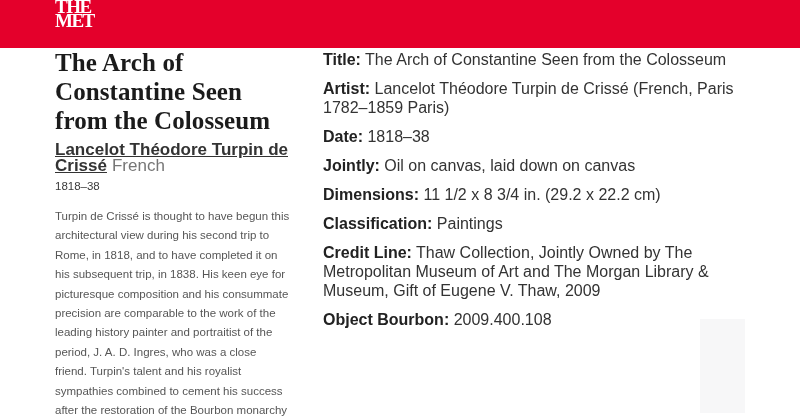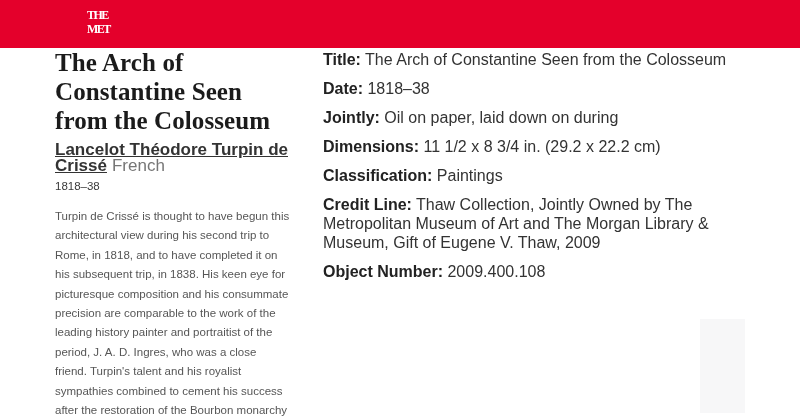--- a/index.html
+++ b/index.html
@@ -9,29 +9,28 @@
     overflow: hidden;
     font-family: "Liberation Sans", sans-serif;
   }
   
   .header {
     position: absolute; left: 0; top: 0;
     width: 800px; height: 48px;
     background: #E4002B;
   }
   .logo {
-    position: absolute; left: 55px; top: 8px;
+    position: absolute; left: 55px; top: 0;
     color: #ffffff;
     font-family: "Liberation Serif", serif;
     font-weight: 700;
-    font-size: 12px;
+    font-size: 19px;
     line-height: 14px;
     letter-spacing: -1.5px;
     cursor: pointer;
-    margin-left: 32px;
   }
   .logo span { display: block; }
   
   .main {
     position: absolute; left: 0; top: 48px;
     width: 800px; height: 370px;
     padding: 0 0 0 55px;
     display: flex;
   }
   .left-col { width: 236px; flex: 0 0 236px; }
@@ -113,40 +112,44 @@
     <div class="artwork-date">1818–38</div>
     <p class="artwork-description">Turpin de Crissé is thought to have begun this architectural view during his second trip to Rome, in 1818, and to have completed it on his subsequent trip, in 1838. His keen eye for picturesque composition and his consummate precision are comparable to the work of the leading history painter and portraitist of the period, J. A. D. Ingres, who was a close friend. Turpin's talent and his royalist sympathies combined to cement his success after the restoration of the Bourbon monarchy in 1815.</p>
   </div>
 
   <div class="right-col">
     <div class="detail-row">
       <span class="detail-label">Title:</span>
       <span class="detail-value">The Arch of Constantine Seen from the Colosseum</span>
     </div>
     <div class="detail-row">
+      <span class="detail-label">Artist:</span>
+      <span class="detail-value">Lancelot Théodore Turpin de Crissé (French, Paris 1782–1859 Paris)</span>
+    </div>
+    <div class="detail-row">
       <span class="detail-label">Date:</span>
       <span class="detail-value">1818–38</span>
     </div>
     <div class="detail-row">
       <span class="detail-label">Jointly:</span>
-      <span class="detail-value">Oil on paper, laid down on during</span>
+      <span class="detail-value">Oil on canvas, laid down on canvas</span>
     </div>
     <div class="detail-row">
       <span class="detail-label">Dimensions:</span>
       <span class="detail-value">11 1/2 x 8 3/4 in. (29.2 x 22.2 cm)</span>
     </div>
     <div class="detail-row">
       <span class="detail-label">Classification:</span>
       <span class="detail-value">Paintings</span>
     </div>
     <div class="detail-row">
       <span class="detail-label">Credit Line:</span>
       <span class="detail-value">Thaw Collection, Jointly Owned by The Metropolitan Museum of Art and The Morgan Library &amp; Museum, Gift of Eugene V. Thaw, 2009</span>
     </div>
     <div class="detail-row">
-      <span class="detail-label">Object Number:</span>
+      <span class="detail-label">Object Bourbon:</span>
       <span class="detail-value">2009.400.108</span>
     </div>
   </div>
 
 </div>
 
 <div class="partial-block"></div>
 
 </body></html>

